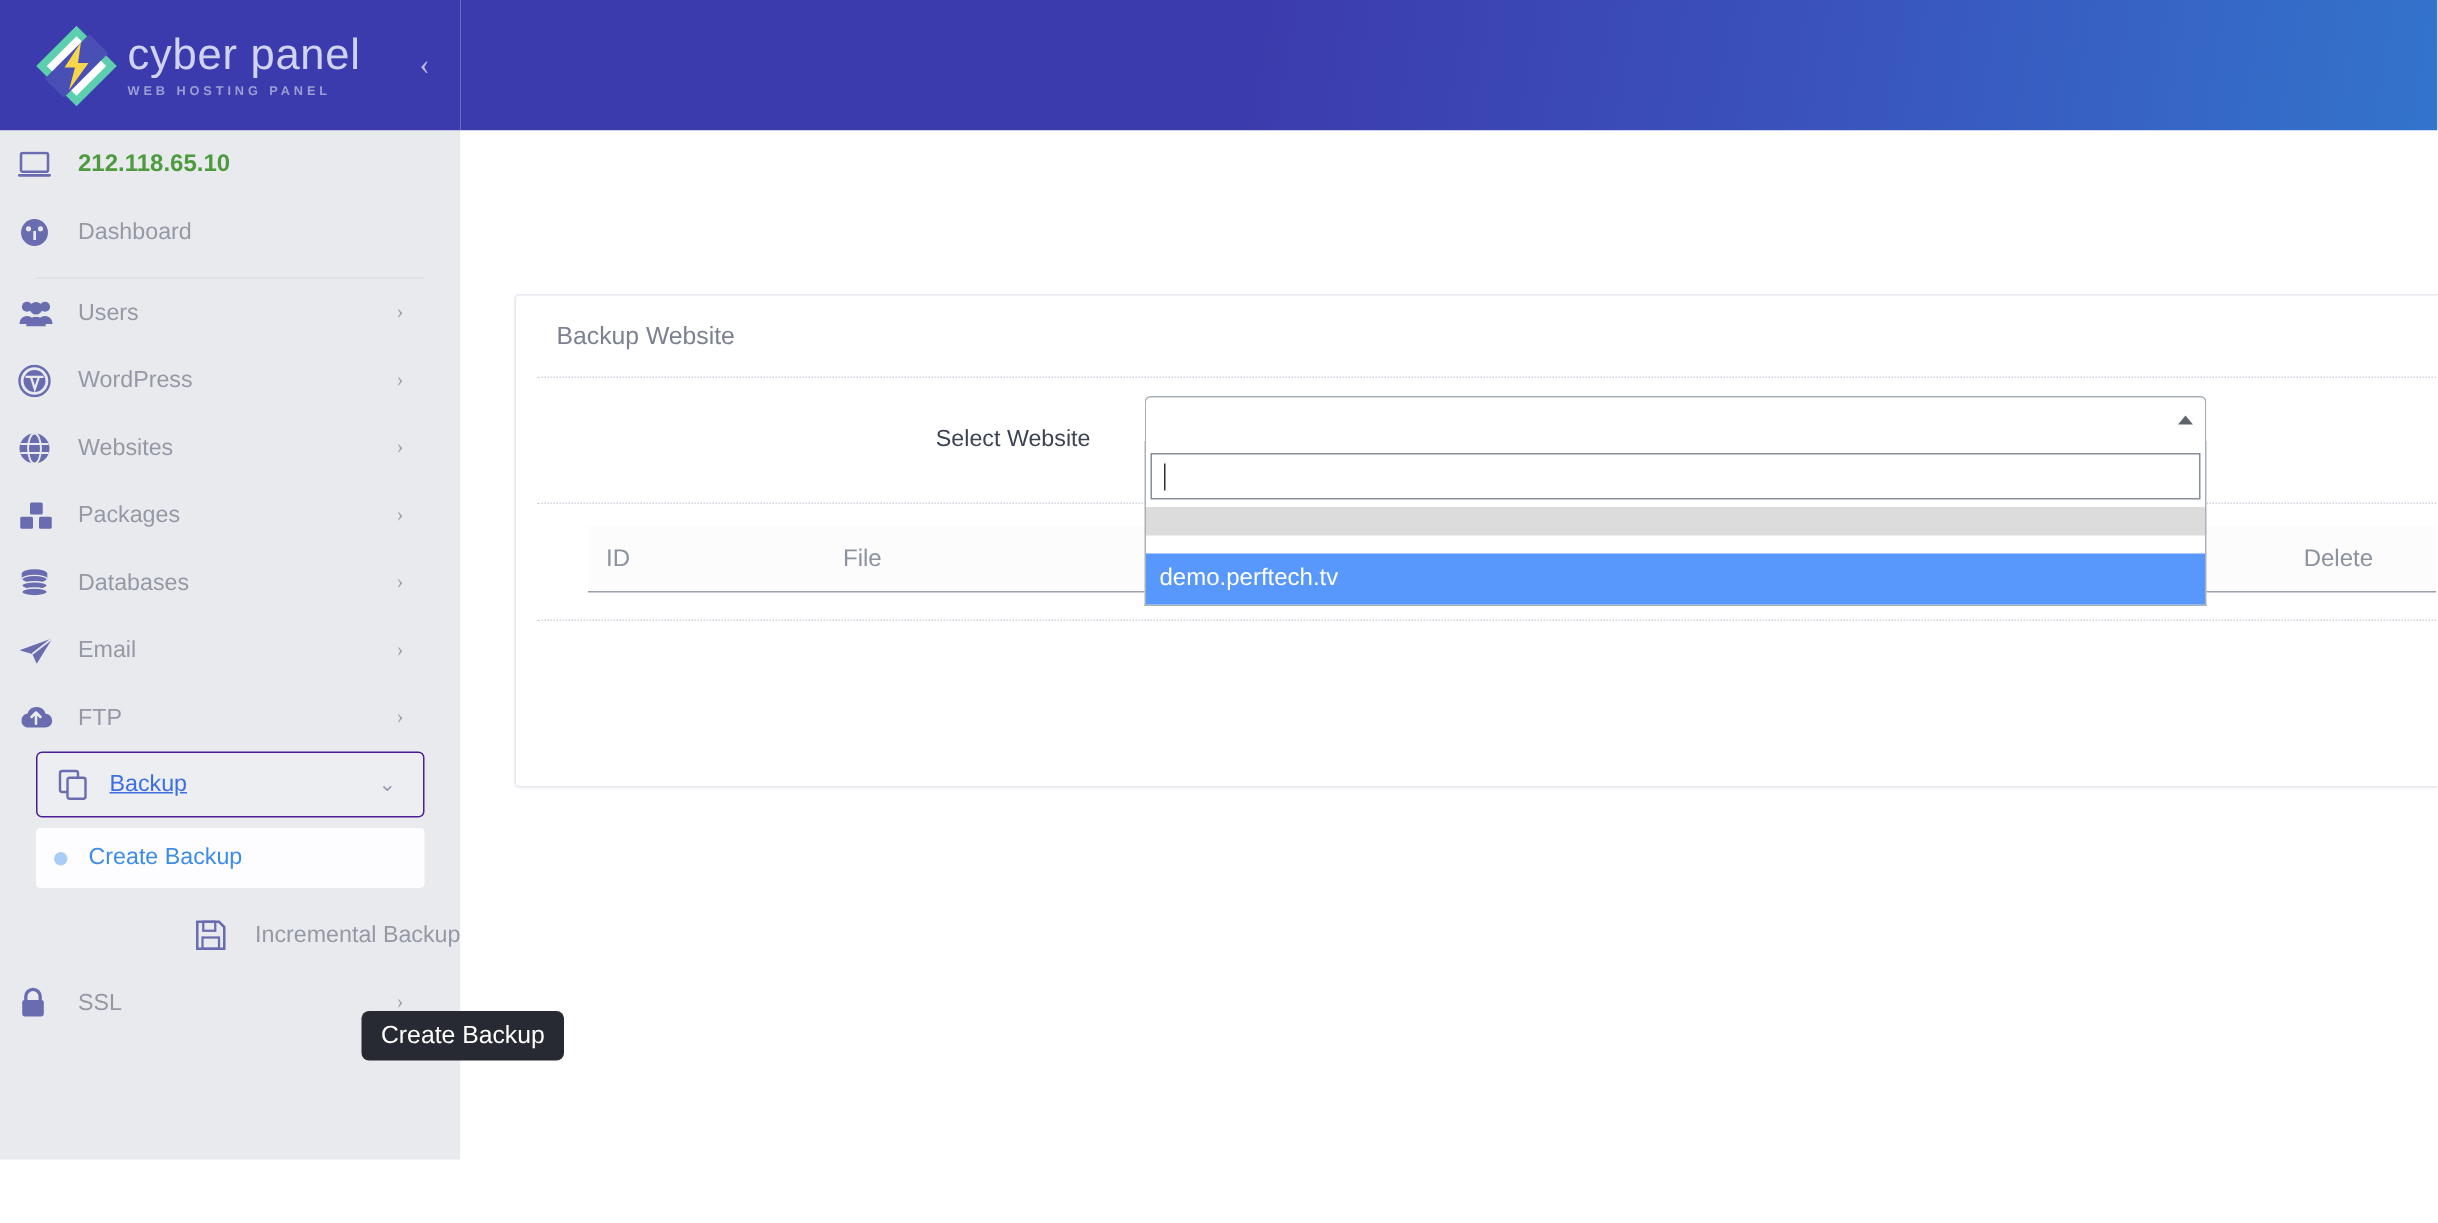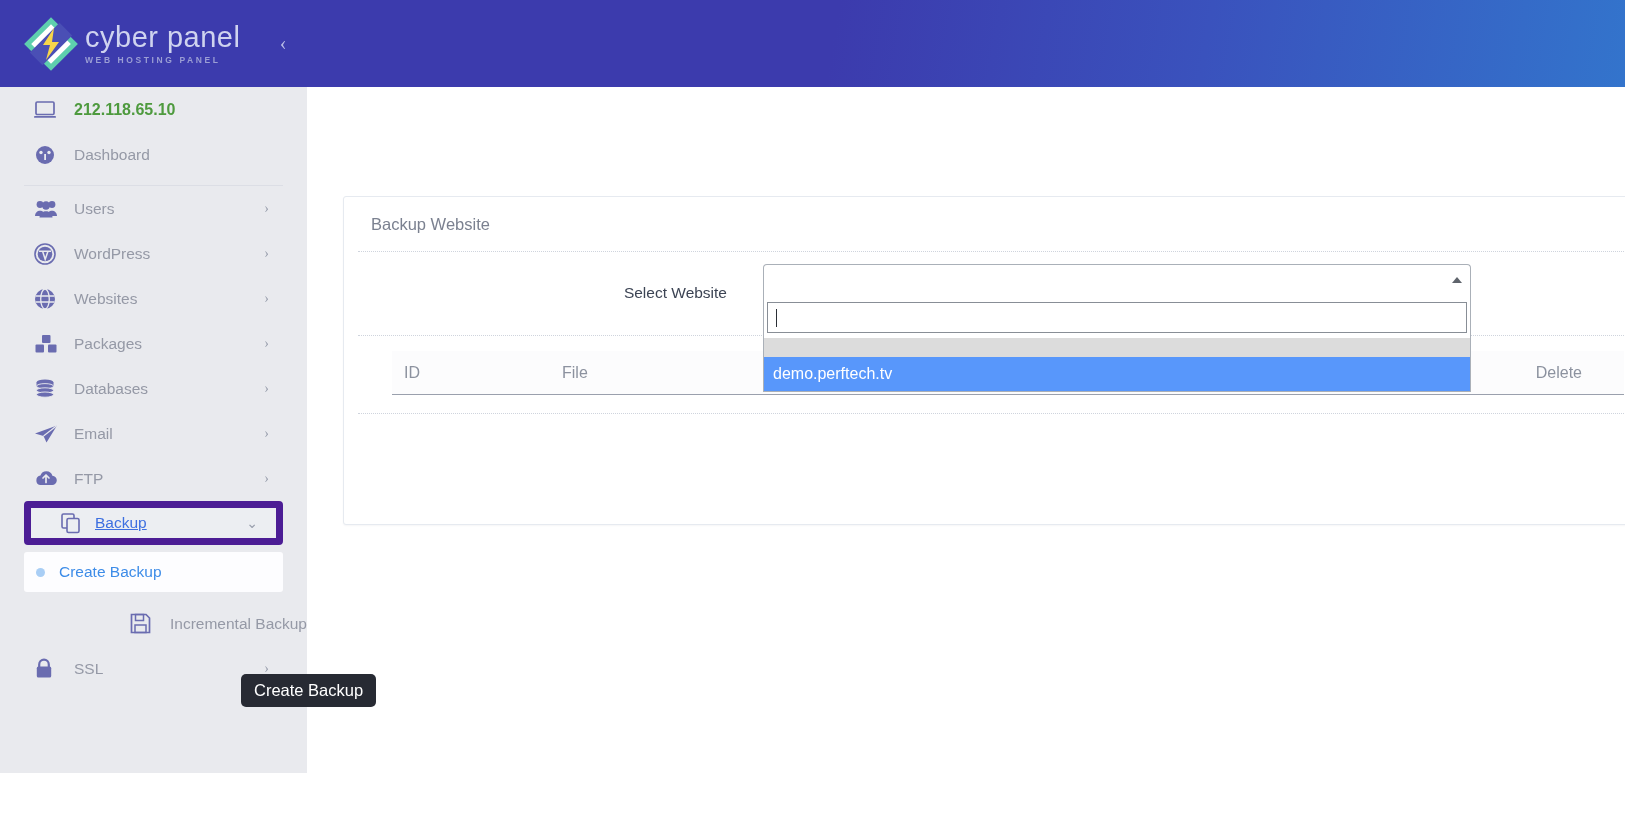--- a/index.html
+++ b/index.html
@@ -102,21 +102,21 @@
     letter-spacing: 0.4px;
     padding: 16px 0 8px 24px;
   }
   .side-section.main-sec { padding-top: 20px; }
 
   .nav-item {
     position: relative;
     display: flex;
     align-items: center;
     height: 45px;
-    padding-left: 34px;
+    padding-left: 12px;
     cursor: pointer;
     text-decoration: none;
   }
   .nav-icon {
     width: 40px;
     min-width: 40px;
     display: flex;
     align-items: center;
     color: #6a6cb0;
   }
@@ -138,22 +138,22 @@
 
   .side-divider {
     height: 1px;
     background: #dcdee5;
     margin: 8px 24px 0 24px;
   }
 
   
   .nav-item.active-parent {
     margin: 0 24px;
-    padding-left: 16px;
-    border: 7px solid #4c1d95;
+    padding-left: 0;
+    border: 1px solid #4c1d95;
     border-radius: 4px;
     height: 44px;
     background: #eceef2;
   }
   .nav-item.active-parent .nav-icon {
     width: 48px;
     min-width: 48px;
     justify-content: center;
     color: #6a6cb0;
   }
@@ -358,20 +358,21 @@
   }
   .select-option {
     height: 34px;
     background: #5897fb;
     color: #ffffff;
     font-size: 16px;
     display: flex;
     align-items: center;
     padding-left: 9px;
     cursor: pointer;
+    margin-top: 12px;
   }
 
   svg { display: block; }
 </style>
 </head>
 <body>
 
 <div id="app">
 
   <div class="logo-block">

